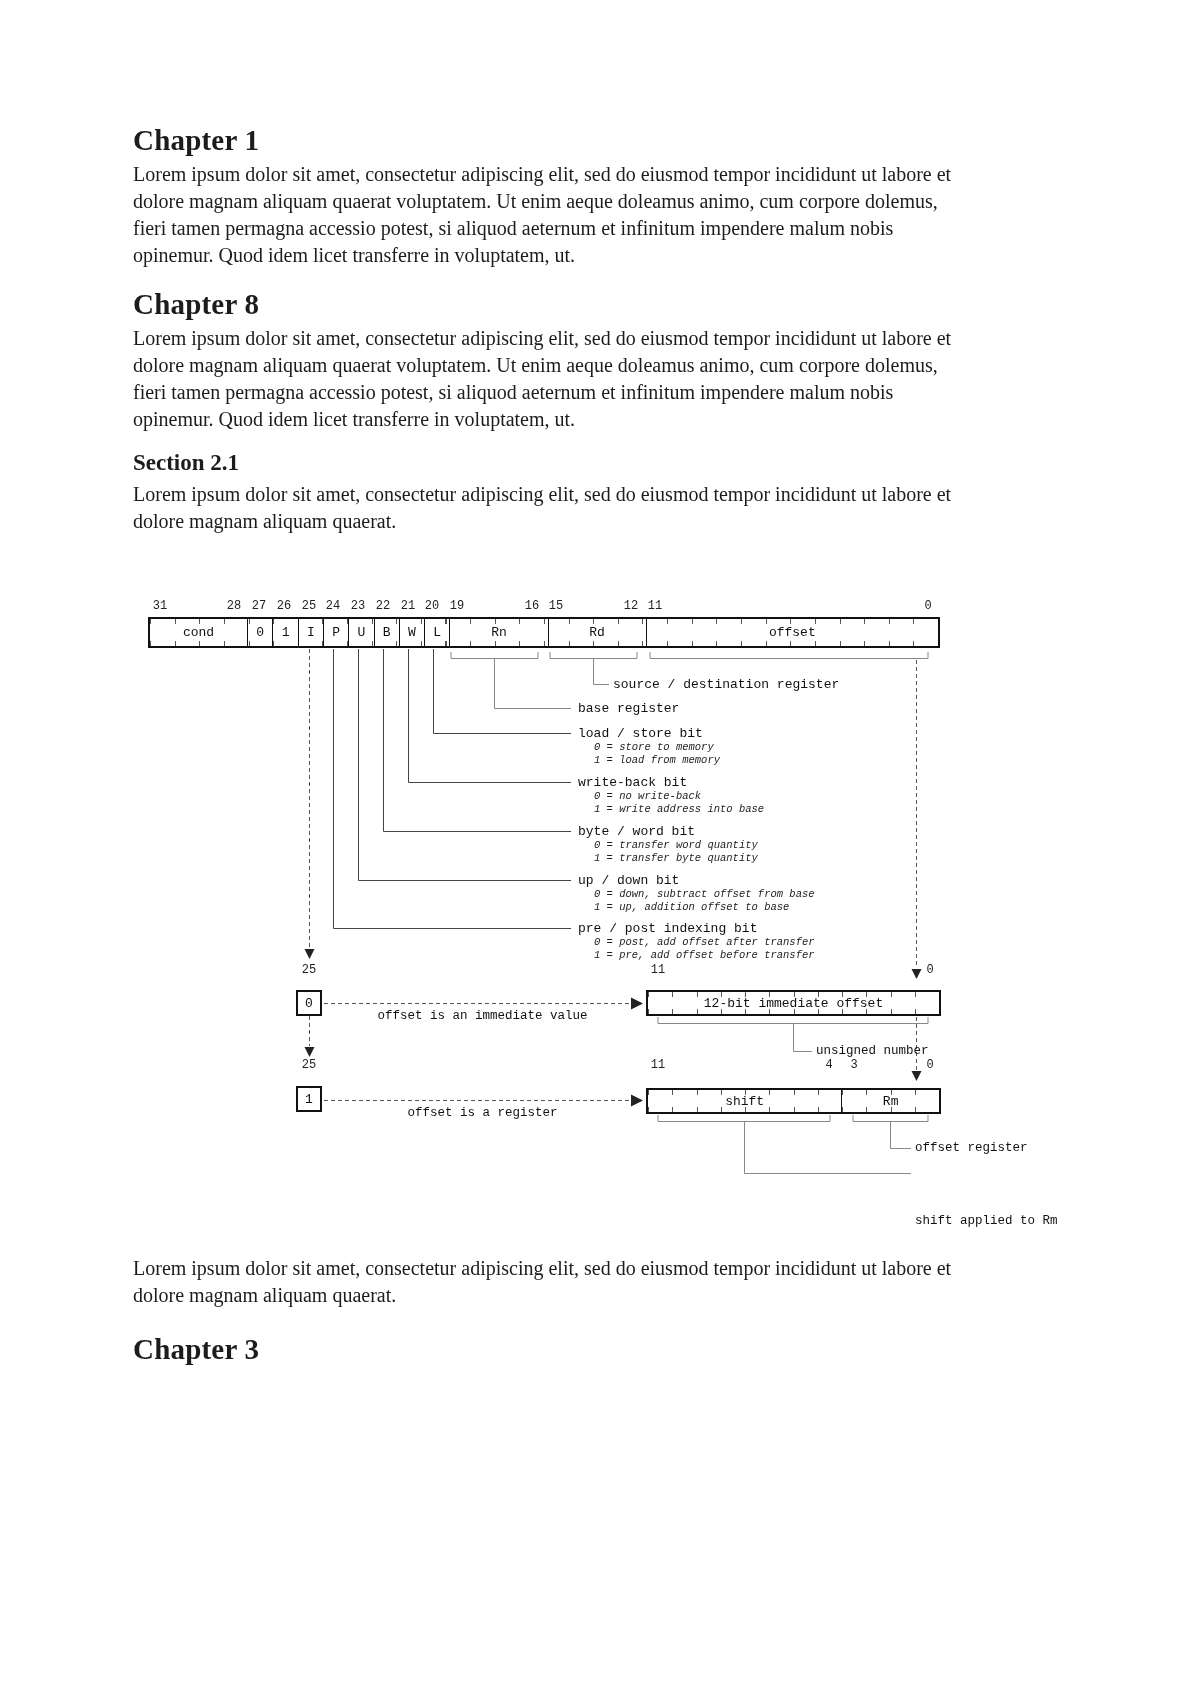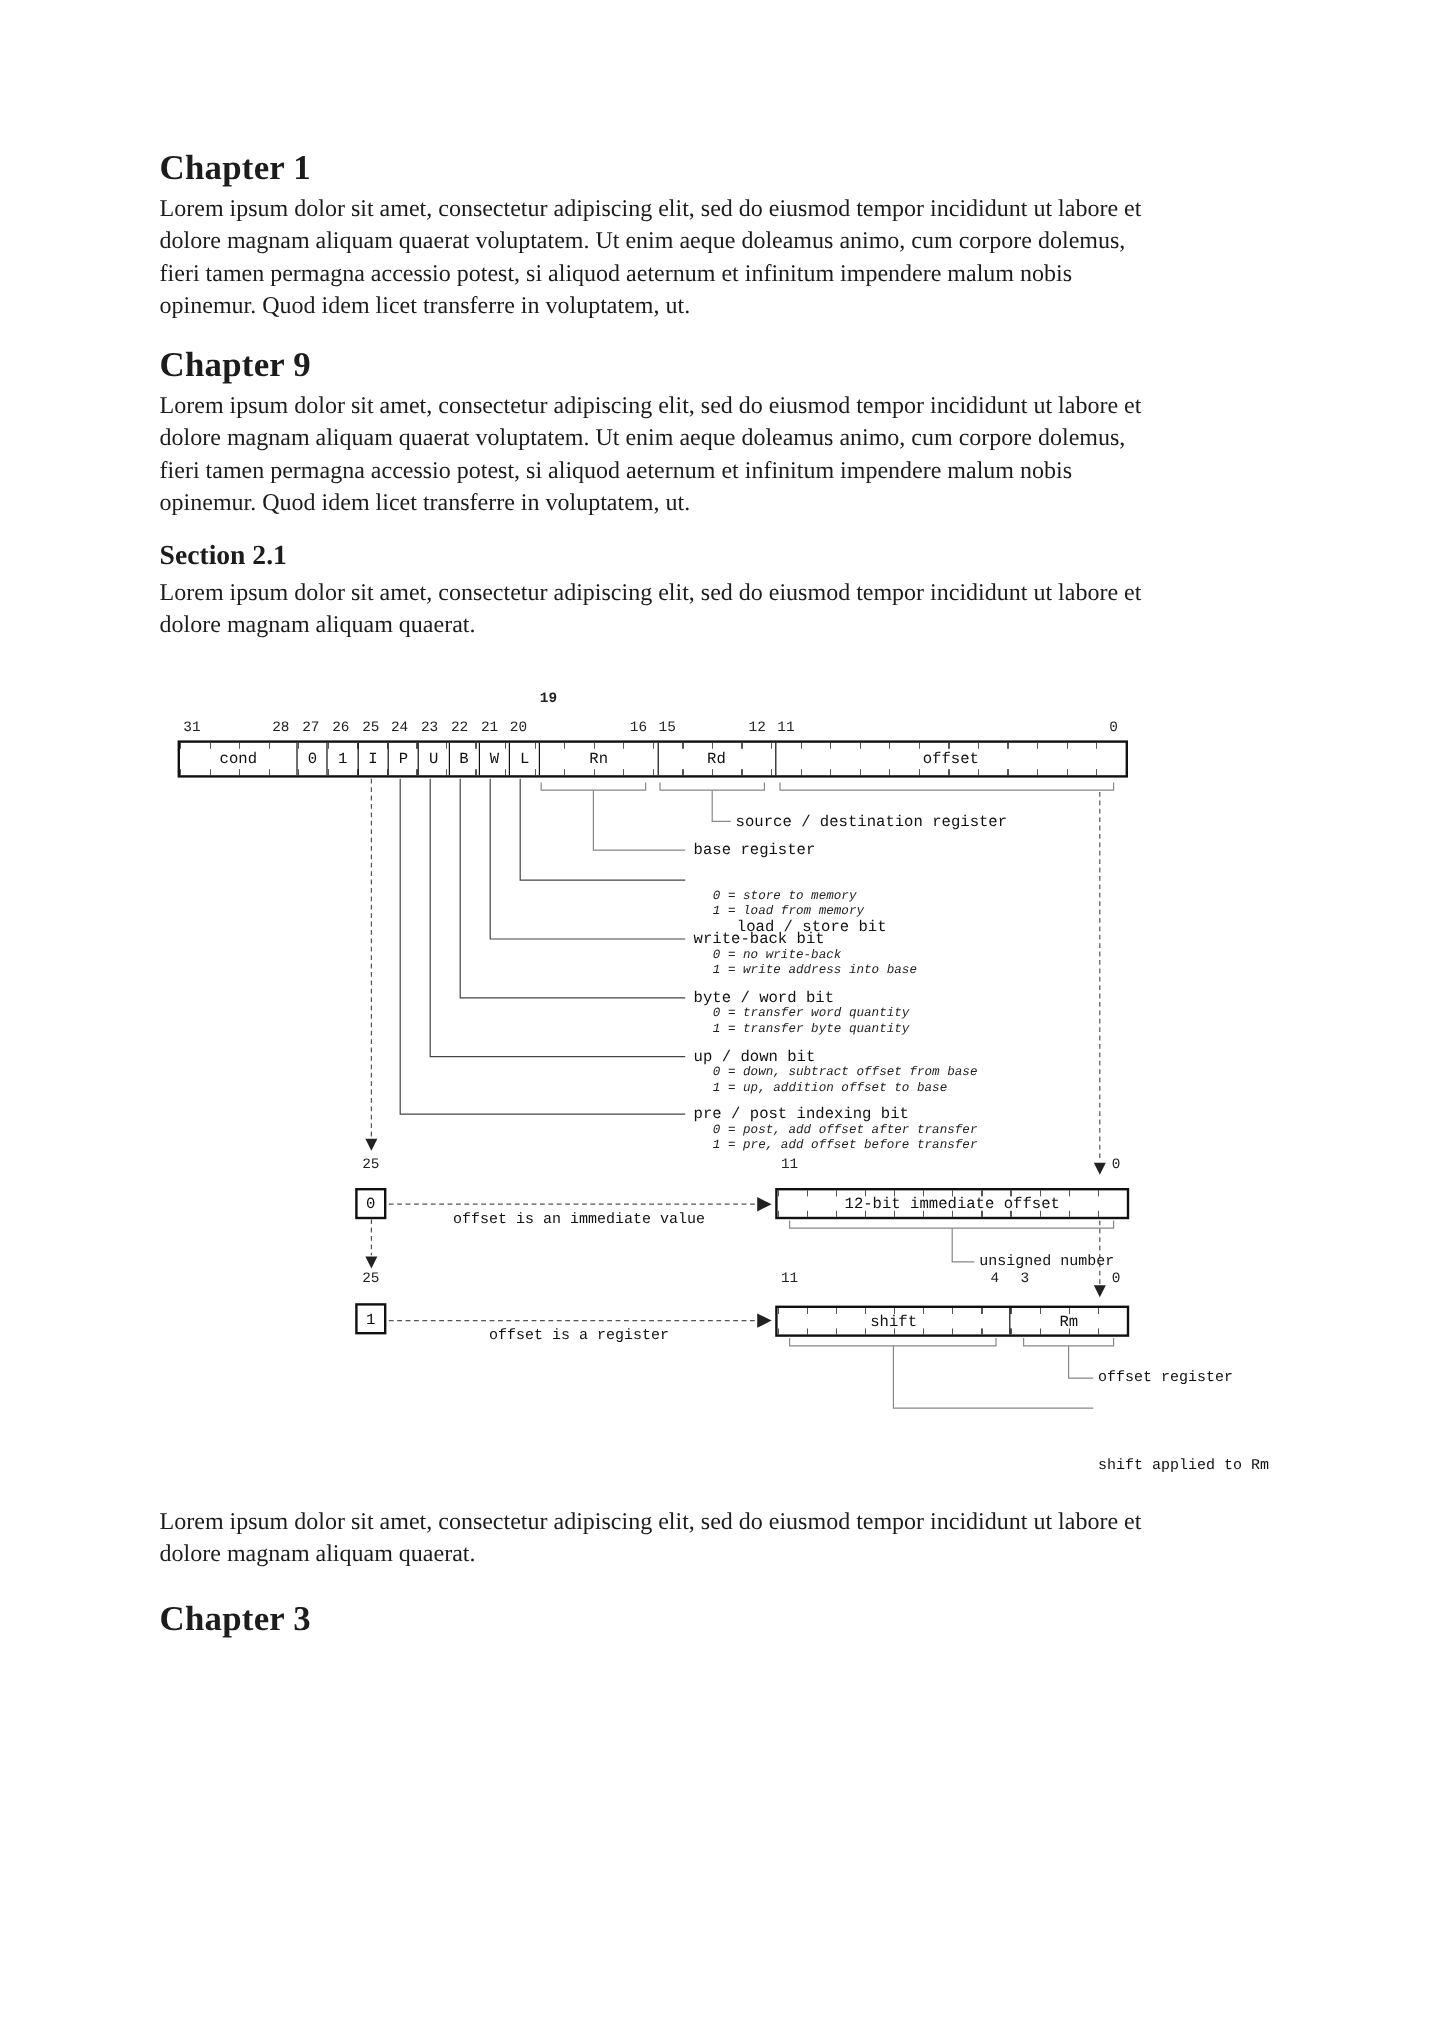--- a/index.html
+++ b/index.html
@@ -45,21 +45,21 @@
   svg.lines { position:absolute; left:0; top:0; pointer-events:none; }
 </style>
 </head>
 <body>
 
 <div class="page">
 
   <div class="abs chapter-title" style="left:133px; top:124px;">Chapter 1</div>
   <div class="abs body-text" style="left:133px; top:161px;">Lorem ipsum dolor sit amet, consectetur adipiscing elit, sed do eiusmod tempor incididunt ut labore et dolore magnam aliquam quaerat voluptatem. Ut enim aeque doleamus animo, cum corpore dolemus, fieri tamen permagna accessio potest, si aliquod aeternum et infinitum impendere malum nobis opinemur. Quod idem licet transferre in voluptatem, ut.</div>
 
-  <div class="abs chapter-title" style="left:133px; top:288px;">Chapter 9</div>
+  <div class="abs chapter-title" style="left:133px; top:288px;">Chapter 8</div>
   <div class="abs body-text" style="left:133px; top:325px;">Lorem ipsum dolor sit amet, consectetur adipiscing elit, sed do eiusmod tempor incididunt ut labore et dolore magnam aliquam quaerat voluptatem. Ut enim aeque doleamus animo, cum corpore dolemus, fieri tamen permagna accessio potest, si aliquod aeternum et infinitum impendere malum nobis opinemur. Quod idem licet transferre in voluptatem, ut.</div>
 
   <div class="abs section-title" style="left:133px; top:450px;">Section 2.1</div>
   <div class="abs body-text" style="left:133px; top:481px;">Lorem ipsum dolor sit amet, consectetur adipiscing elit, sed do eiusmod tempor incididunt ut labore et dolore magnam aliquam quaerat.</div>
 
   <svg class="lines" width="1191" height="1684" viewBox="0 0 1191 1684">
 
     <path d="M433.5 649 V733.5 H571" stroke="#444" fill="none"></path>
     <path d="M408.5 649 V782.5 H571" stroke="#444" fill="none"></path>
     <path d="M383.5 649 V831.5 H571" stroke="#444" fill="none"></path>
@@ -97,21 +97,21 @@
   <span class="bitnum" style="left:160px; top:599px;">31</span>
   <span class="bitnum" style="left:234px; top:599px;">28</span>
   <span class="bitnum" style="left:259px; top:599px;">27</span>
   <span class="bitnum" style="left:284px; top:599px;">26</span>
   <span class="bitnum" style="left:309px; top:599px;">25</span>
   <span class="bitnum" style="left:333px; top:599px;">24</span>
   <span class="bitnum" style="left:358px; top:599px;">23</span>
   <span class="bitnum" style="left:383px; top:599px;">22</span>
   <span class="bitnum" style="left:408px; top:599px;">21</span>
   <span class="bitnum" style="left:432px; top:599px;">20</span>
-  <span class="bitnum" style="left:457px; top:575px;font-weight:bold;">19</span>
+  <span class="bitnum" style="left:457px; top:599px;">19</span>
   <span class="bitnum" style="left:532px; top:599px;">16</span>
   <span class="bitnum" style="left:556px; top:599px;">15</span>
   <span class="bitnum" style="left:631px; top:599px;">12</span>
   <span class="bitnum" style="left:655px; top:599px;">11</span>
   <span class="bitnum" style="left:928px; top:599px;">0</span>
 
   <div class="regbox regbox-main" style="left:148px; top:617px; width:792px; height:31px;">
     <div class="cell" style="flex:4 0 0;">cond</div>
     <div class="cell" style="flex:1 0 0;">0</div>
     <div class="cell" style="flex:1 0 0;">1</div>
@@ -122,21 +122,21 @@
     <div class="cell" style="flex:1 0 0;">W</div>
     <div class="cell" style="flex:1 0 0;">L</div>
     <div class="cell" style="flex:4 0 0;text-align:center;">Rn</div>
     <div class="cell" style="flex:4 0 0;">Rd</div>
     <div class="cell" style="flex:12 0 0;">offset</div>
   </div>
 
   <span class="co-label" style="left:613px; top:677px;">source / destination register</span>
   <span class="co-label" style="left:578px; top:701px;">base register</span>
 
-  <span class="co-label" style="left:578px; top:765px;margin-left:36px;">load / store bit</span>
+  <span class="co-label" style="left:578px; top:726px;">load / store bit</span>
   <span class="co-sub" style="left:594px; top:741px;">0 = store to memory</span>
   <span class="co-sub" style="left:594px; top:754px;">1 = load from memory</span>
 
   <span class="co-label" style="left:578px; top:775px;">write-back bit</span>
   <span class="co-sub" style="left:594px; top:790px;">0 = no write-back</span>
   <span class="co-sub" style="left:594px; top:803px;">1 = write address into base</span>
 
   <span class="co-label" style="left:578px; top:824px;">byte / word bit</span>
   <span class="co-sub" style="left:594px; top:839px;">0 = transfer word quantity</span>
   <span class="co-sub" style="left:594px; top:852px;">1 = transfer byte quantity</span>

